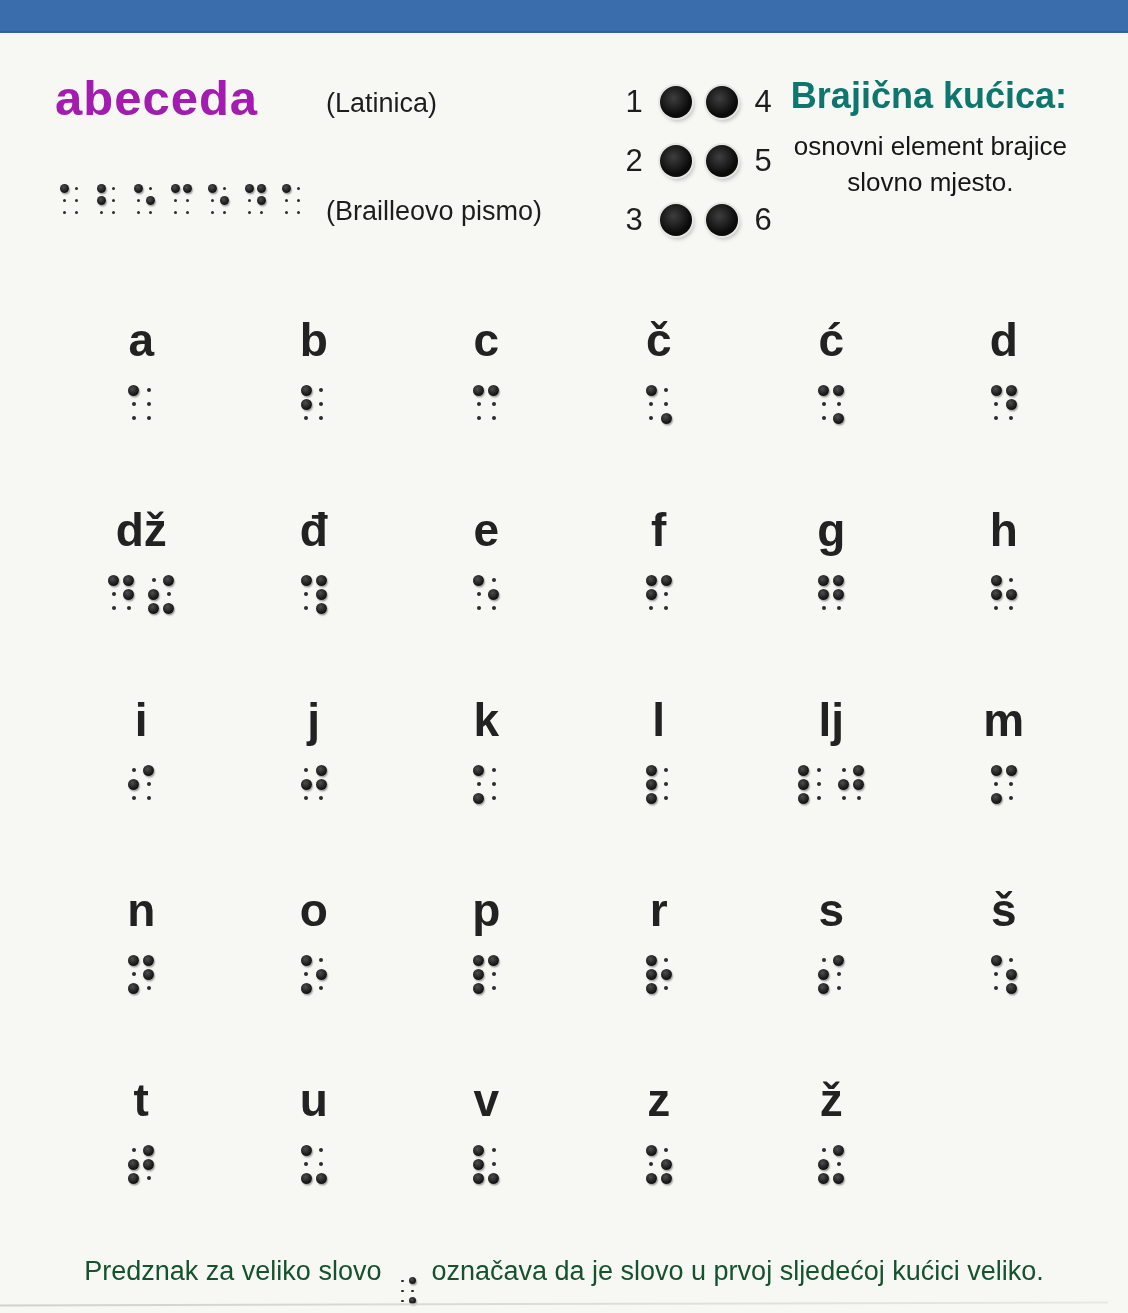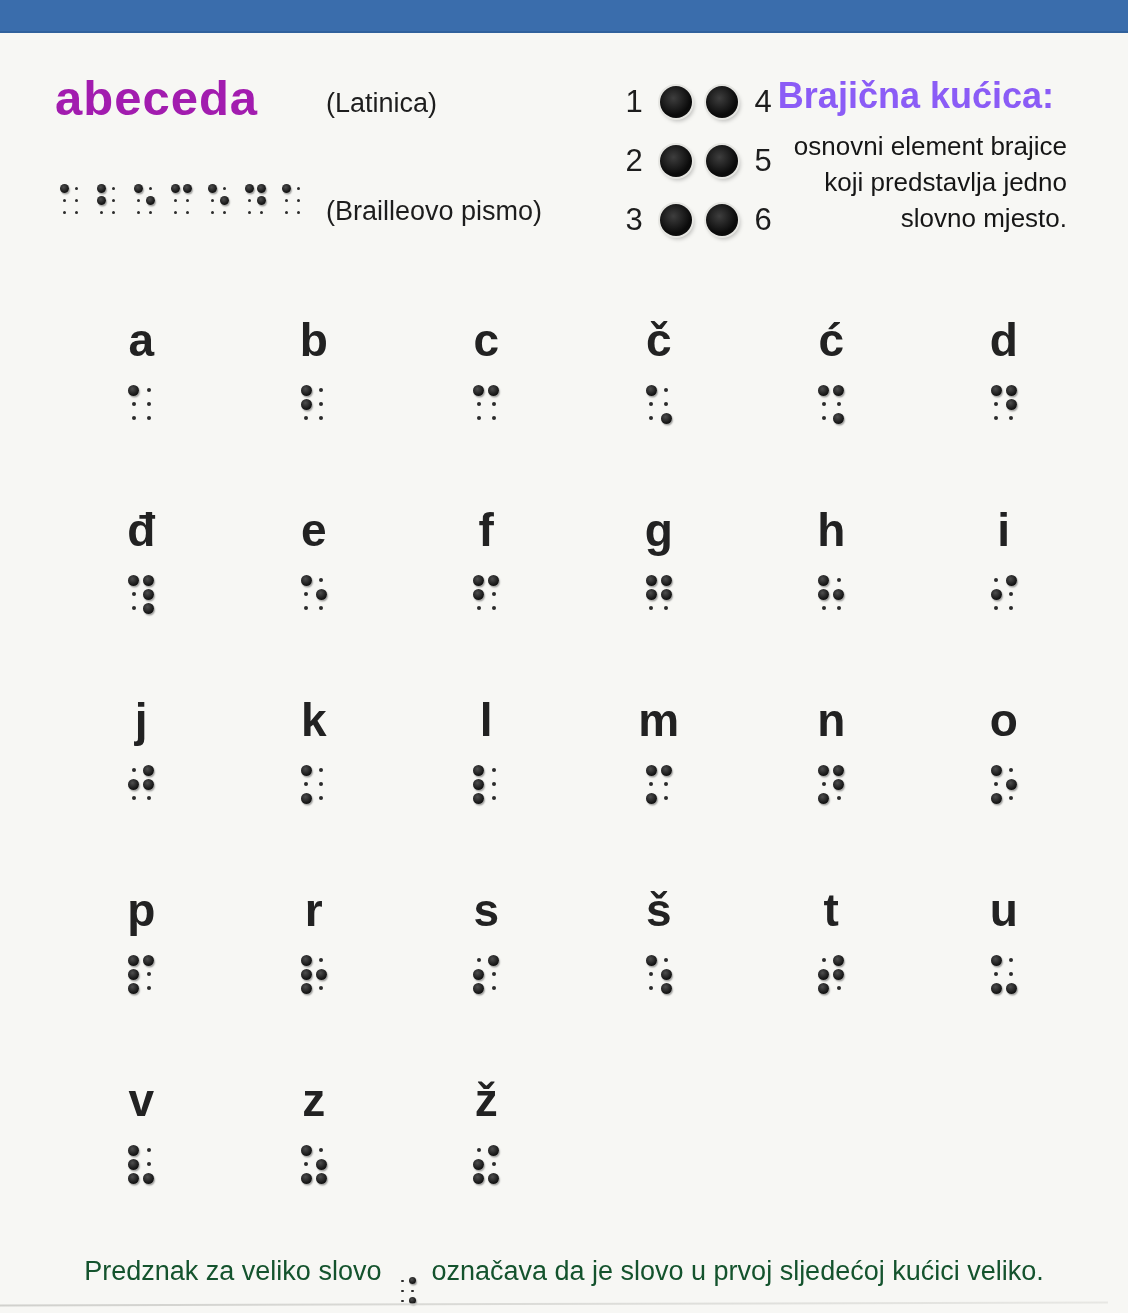--- a/index.html
+++ b/index.html
@@ -35,26 +35,26 @@
     column-gap:13px; row-gap:23px;
     align-items:center; justify-items:center;
   }
   .diagram .num { font-size:31px; color:#1d1d1d; }
   .big-dot {
     width:32px; height:32px; border-radius:50%;
     background:radial-gradient(circle at 42% 38%, #3e3e3e, #0b0b0b 62%);
     box-shadow:0 0 0 2px #e6e6e2, 2px 3px 4px rgba(0,0,0,0.25);
   }
   .kucica-heading {
-    position:absolute; right:74px; top:78px;
-    font-size:36px; font-weight:bold; color:#8b5cf6; line-height:1;
+    position:absolute; right:61px; top:78px;
+    font-size:36px; font-weight:bold; color:#0f766e; line-height:1;
   }
   .kucica-description {
     position:absolute; right:61px; top:128px;
-    text-align:right; font-size:26px; line-height:36px; color:#161616;
+    text-align:center; font-size:26px; line-height:36px; color:#161616;
   }
 
   
   .bcell { display:inline-grid; grid-template-columns:repeat(2,15px); grid-auto-rows:14px; }
   .bcell .dot { place-self:center; border-radius:50%; }
   .bcell .dot.filled {
     width:11px; height:11px;
     background:radial-gradient(circle at 40% 35%, #4e4e4e, #141414 65%);
     box-shadow:1px 1.5px 1.5px rgba(0,0,0,0.35);
   }
@@ -170,21 +170,20 @@
       <span class="big-dot"></span>
       <span class="num">5</span>
       <span class="num">3</span>
       <span class="big-dot"></span>
       <span class="big-dot"></span>
       <span class="num">6</span>
     </div>
   <h2 class="kucica-heading">Brajična kućica:</h2>
   <div class="kucica-description">
       <div>osnovni element brajice</div>
-      <div>koji predstavlja jedno</div>
       <div>slovno mjesto.</div>
     </div>
 </header>
 
 <main class="alphabet">
     <div class="entry">
       <div class="letter">a</div>
       <div class="cells">
         <span class="bcell">
           <span class="dot filled"></span>
@@ -255,20 +254,41 @@
           <span class="dot filled"></span>
           <span class="dot filled"></span>
           <span class="dot empty"></span>
           <span class="dot filled"></span>
           <span class="dot empty"></span>
           <span class="dot empty"></span>
         </span>
       </div>
     </div>
     <div class="entry">
+      <div class="letter">dž</div>
+      <div class="cells">
+        <span class="bcell">
+          <span class="dot filled"></span>
+          <span class="dot filled"></span>
+          <span class="dot empty"></span>
+          <span class="dot filled"></span>
+          <span class="dot empty"></span>
+          <span class="dot empty"></span>
+        </span>
+        <span class="bcell">
+          <span class="dot empty"></span>
+          <span class="dot filled"></span>
+          <span class="dot filled"></span>
+          <span class="dot empty"></span>
+          <span class="dot filled"></span>
+          <span class="dot filled"></span>
+        </span>
+      </div>
+    </div>
+    <div class="entry">
       <div class="letter">đ</div>
       <div class="cells">
         <span class="bcell">
           <span class="dot filled"></span>
           <span class="dot filled"></span>
           <span class="dot empty"></span>
           <span class="dot filled"></span>
           <span class="dot empty"></span>
           <span class="dot filled"></span>
         </span>
@@ -367,20 +387,41 @@
     </div>
     <div class="entry">
       <div class="letter">l</div>
       <div class="cells">
         <span class="bcell">
           <span class="dot filled"></span>
           <span class="dot empty"></span>
           <span class="dot filled"></span>
           <span class="dot empty"></span>
           <span class="dot filled"></span>
+          <span class="dot empty"></span>
+        </span>
+      </div>
+    </div>
+    <div class="entry">
+      <div class="letter">lj</div>
+      <div class="cells">
+        <span class="bcell">
+          <span class="dot filled"></span>
+          <span class="dot empty"></span>
+          <span class="dot filled"></span>
+          <span class="dot empty"></span>
+          <span class="dot filled"></span>
+          <span class="dot empty"></span>
+        </span>
+        <span class="bcell">
+          <span class="dot empty"></span>
+          <span class="dot filled"></span>
+          <span class="dot filled"></span>
+          <span class="dot filled"></span>
+          <span class="dot empty"></span>
           <span class="dot empty"></span>
         </span>
       </div>
     </div>
     <div class="entry">
       <div class="letter">m</div>
       <div class="cells">
         <span class="bcell">
           <span class="dot filled"></span>
           <span class="dot filled"></span>

